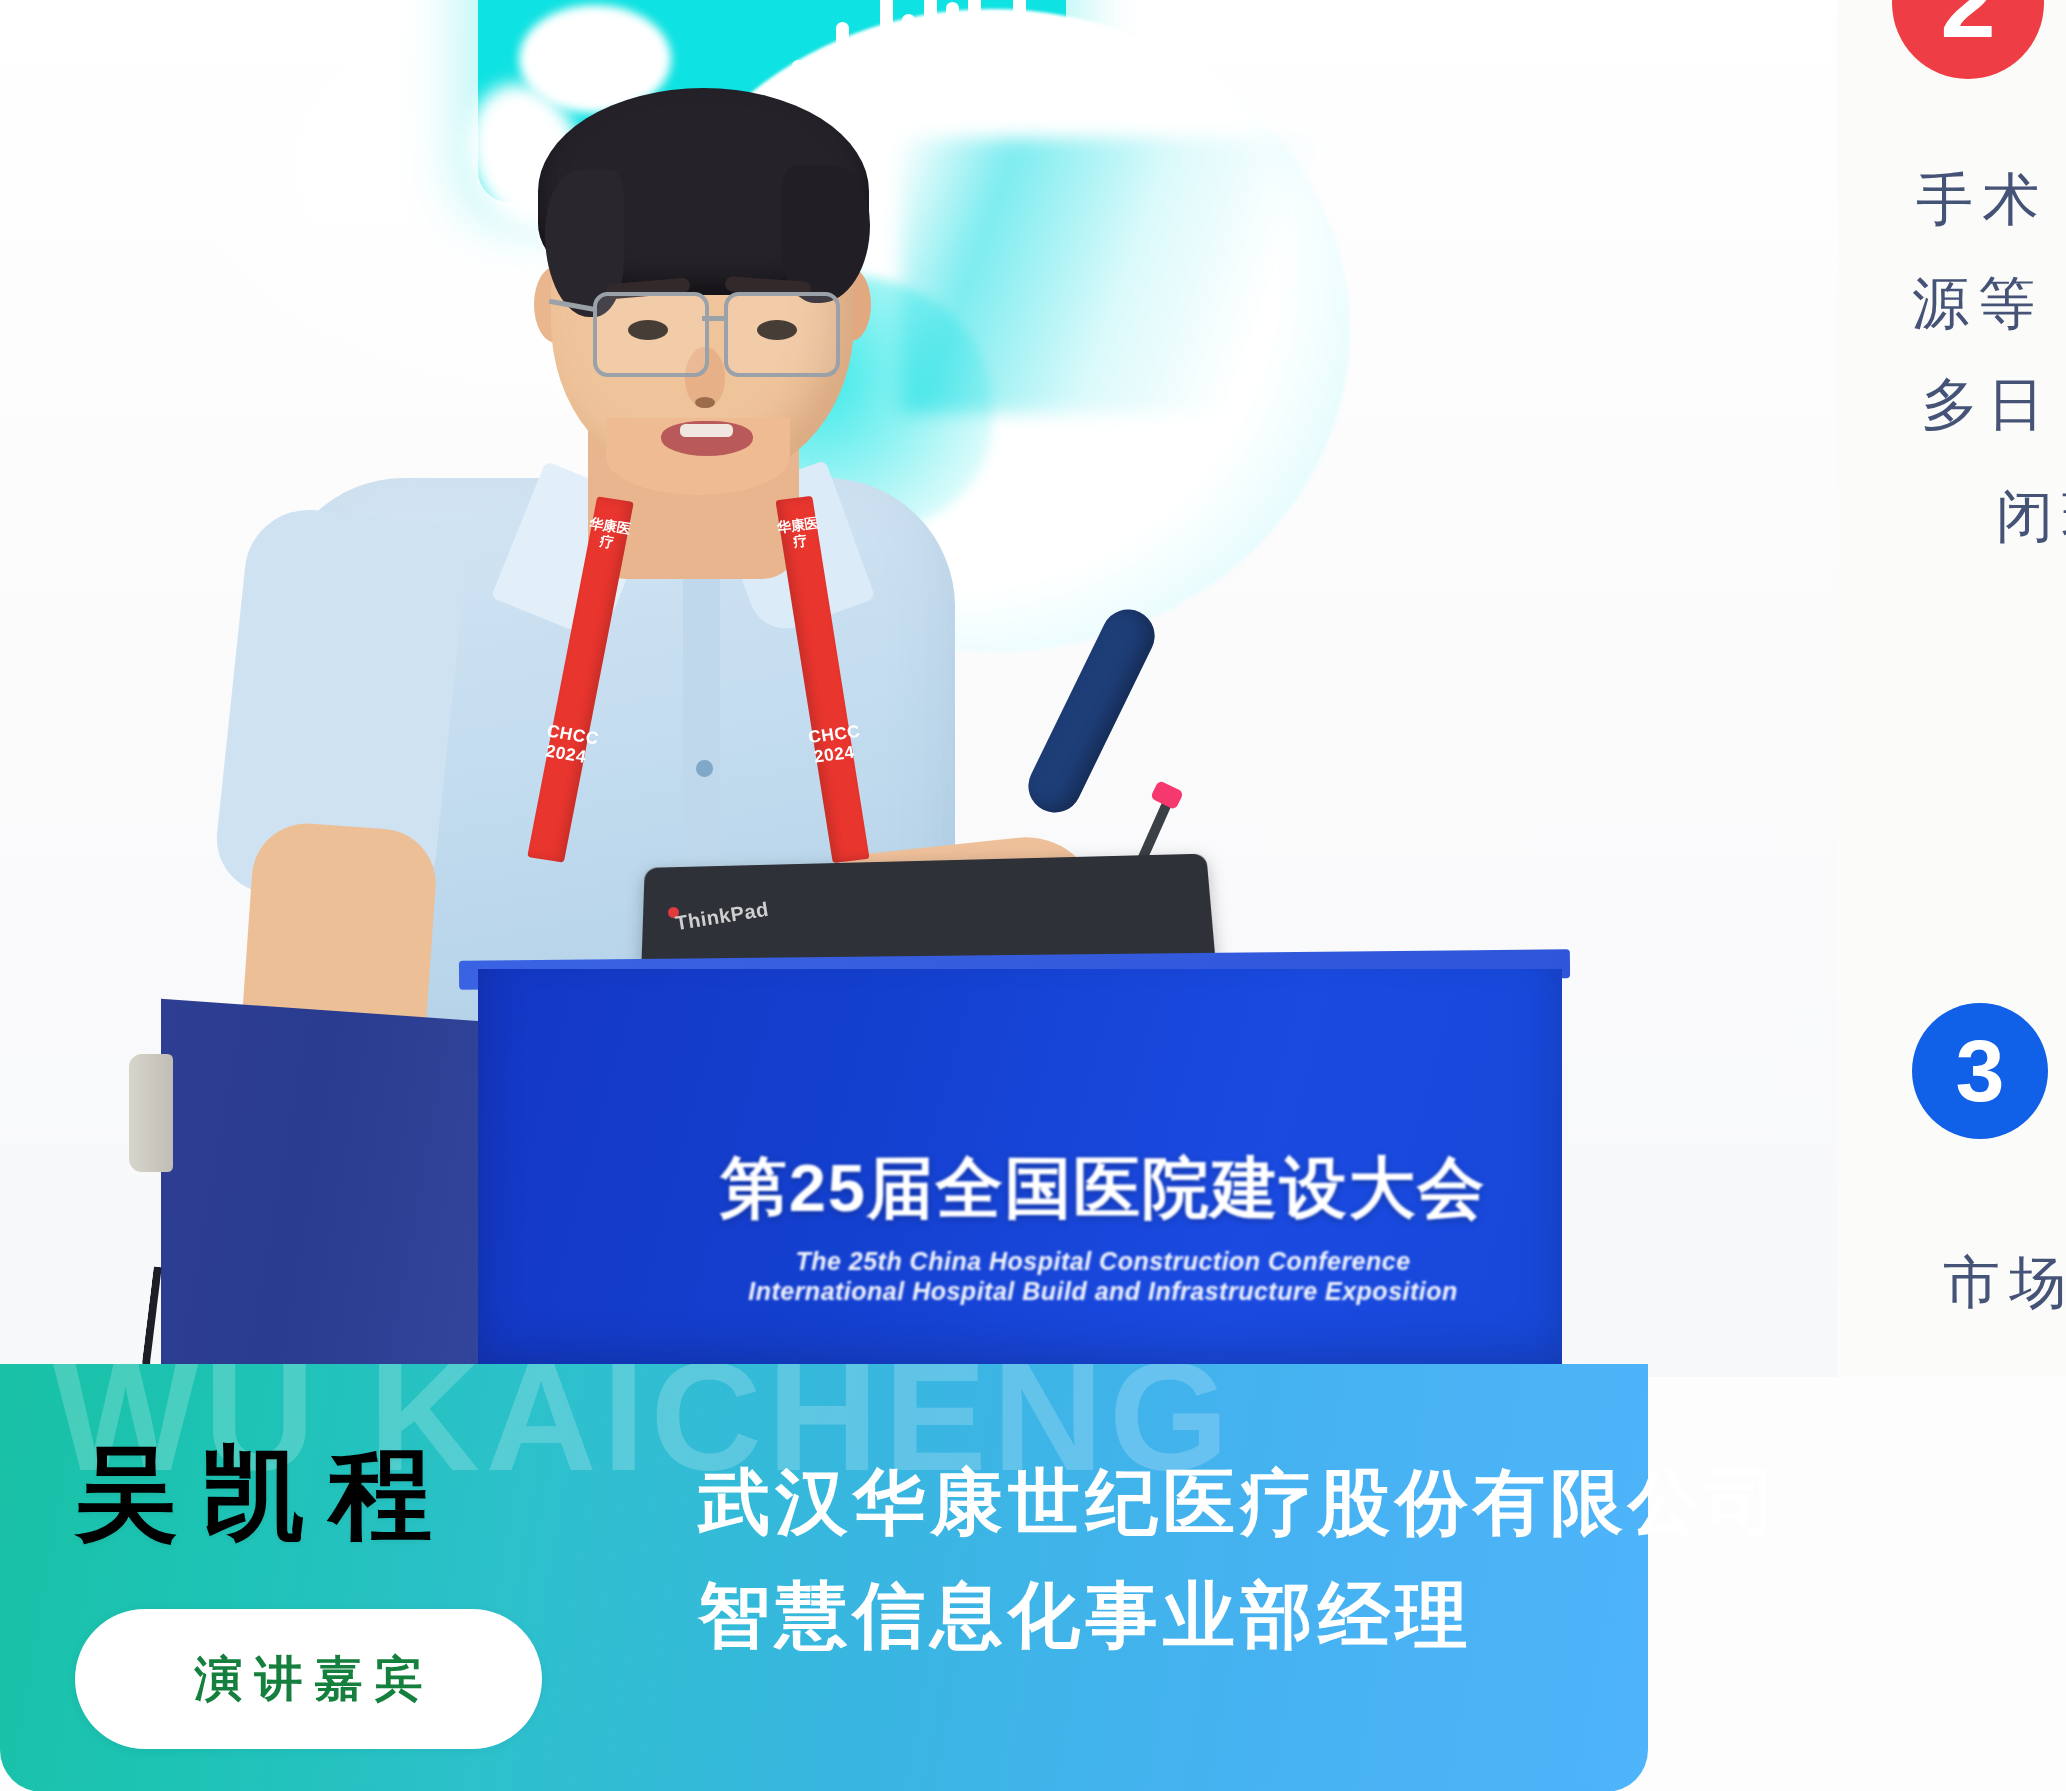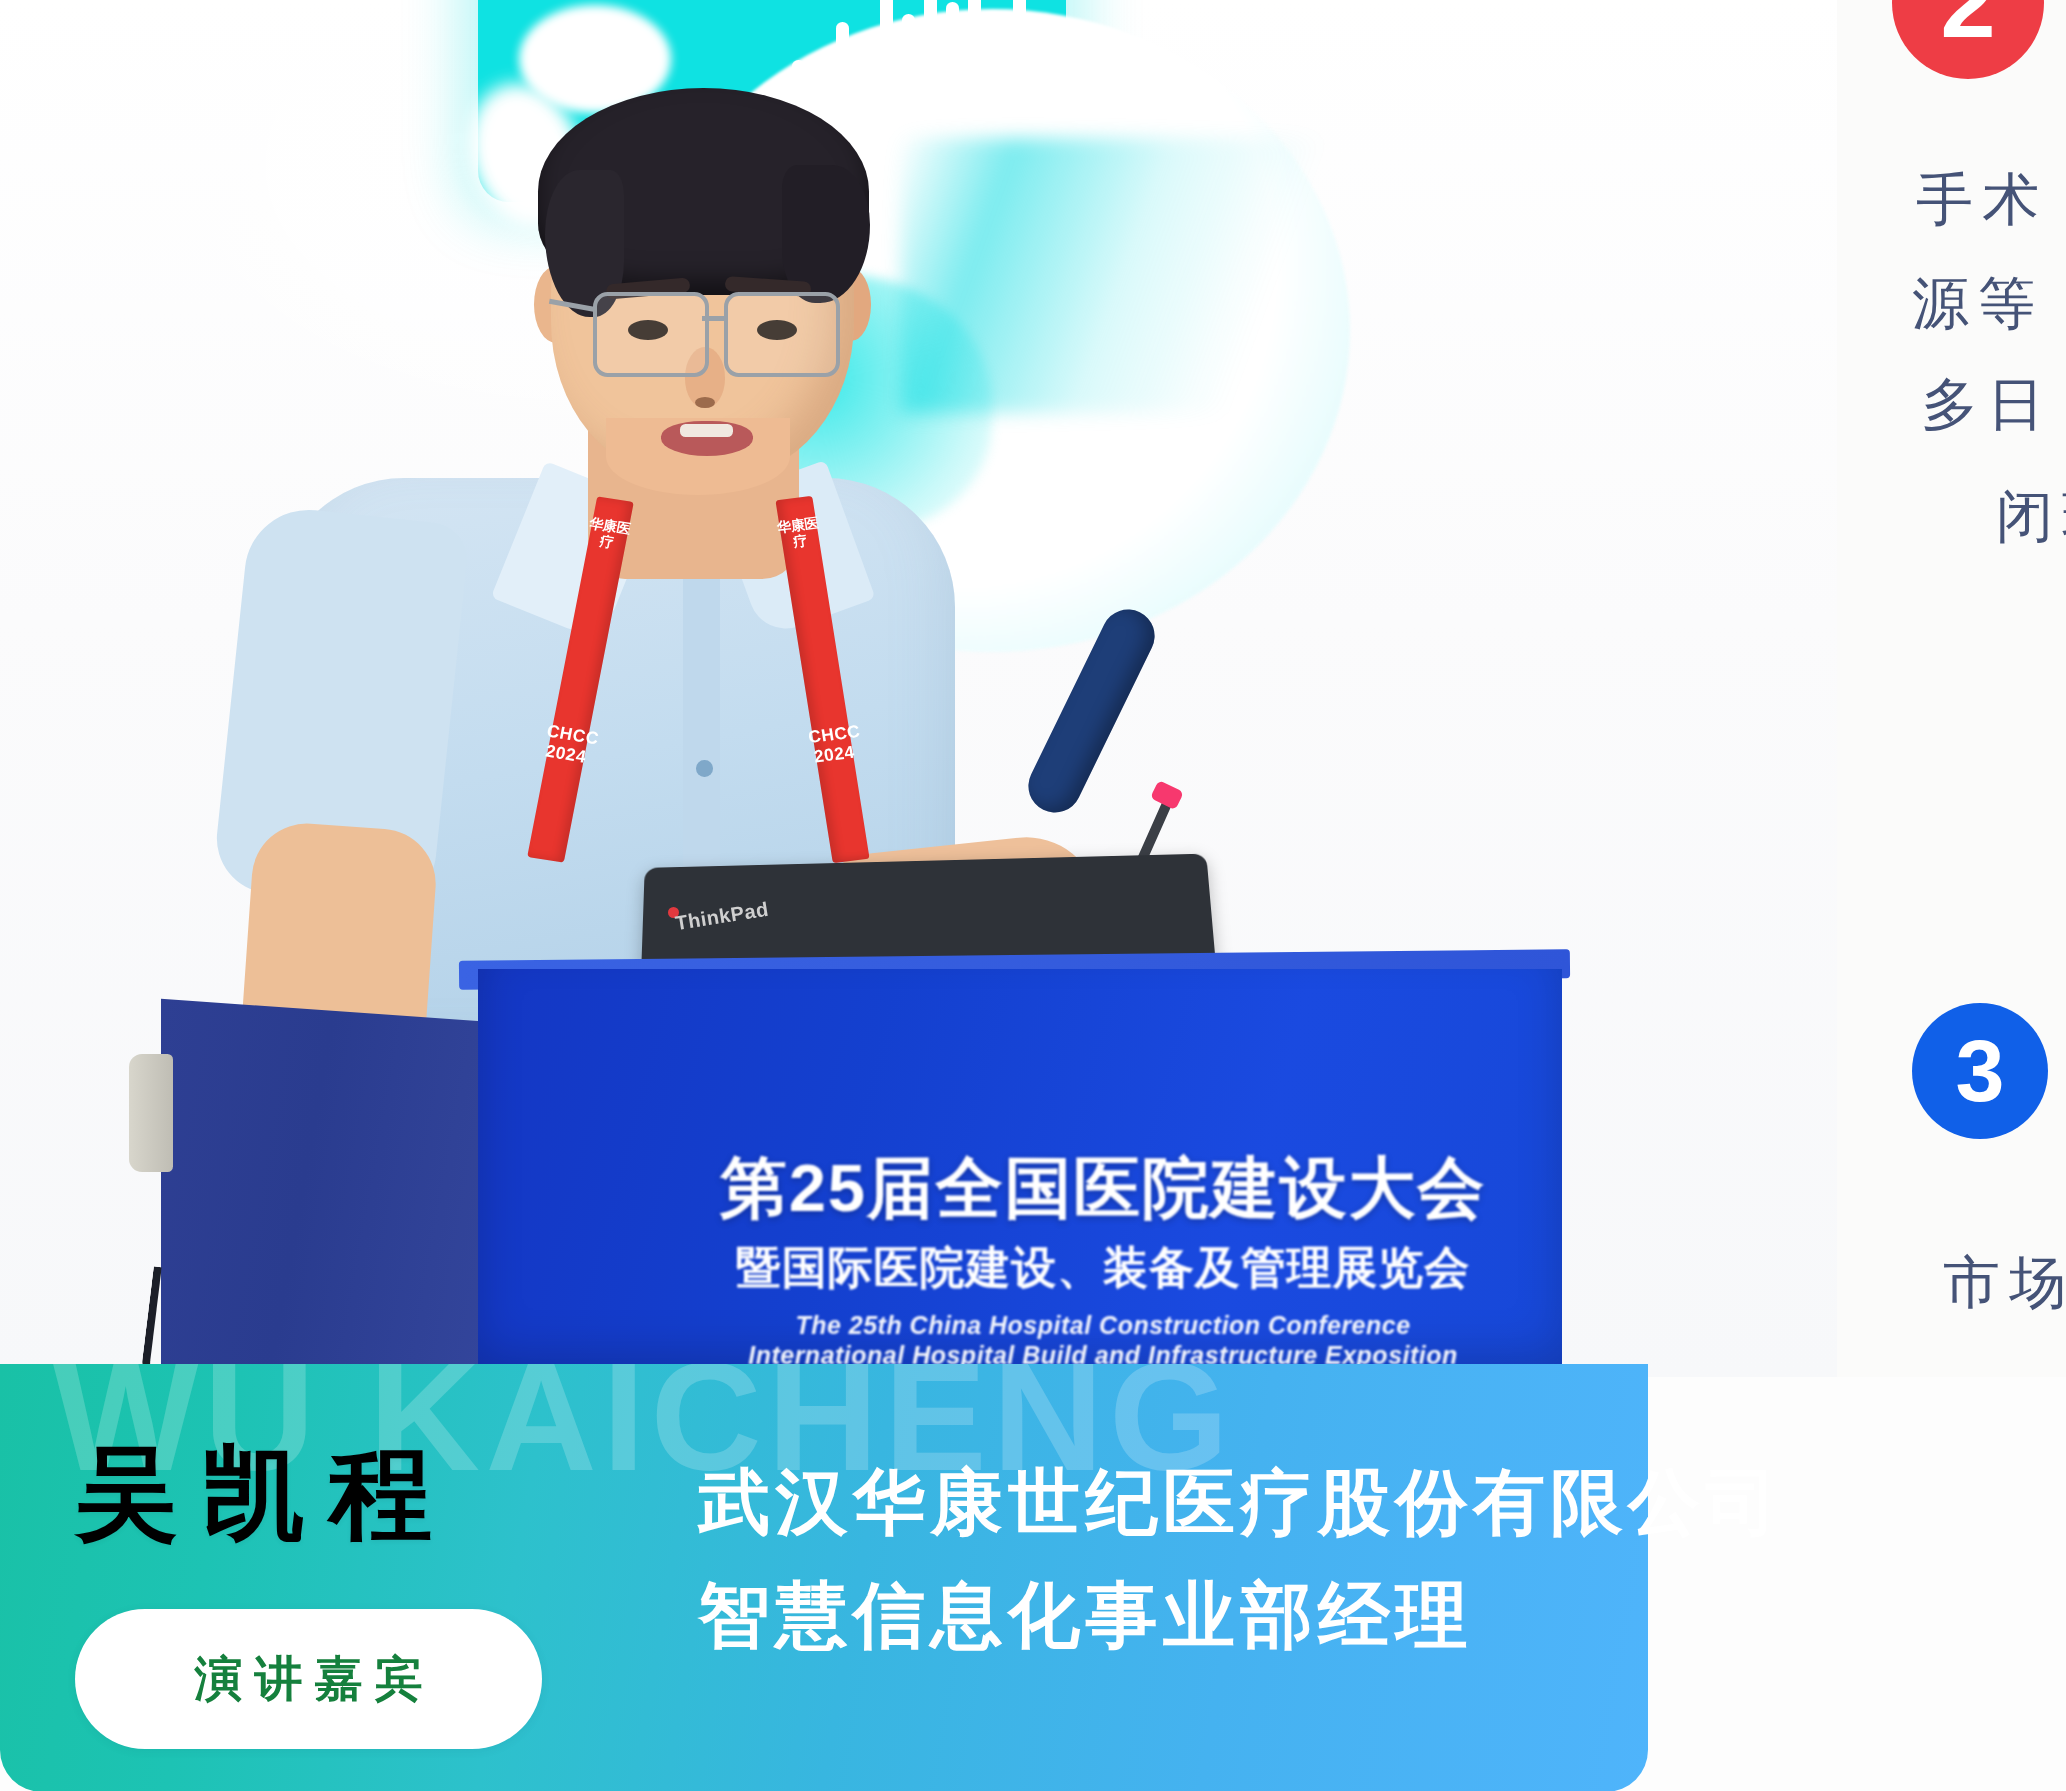--- a/index.html
+++ b/index.html
@@ -278,21 +278,20 @@
     <div class="laptop-dot"></div>
     <div class="laptop-logo">ThinkPad</div>
 
     <div class="podium-top"></div>
     <div class="podium-side"></div>
     <div class="podium-clip"></div>
     <div class="podium-cable"></div>
     <div class="podium-front">
       <div class="podium-text">
         <div class="pod-l1">第25届全国医院建设大会</div>
-        <div class="pod-l2">暨国际医院建设、装备及管理展览会</div>
         <div class="pod-l3">The 25th China Hospital Construction Conference</div>
         <div class="pod-l4">International Hospital Build and Infrastructure Exposition</div>
       </div>
     </div>
   </div>
 
   <div id="banner">
     <div class="watermark">WU KAICHENG</div>
   </div>
 

